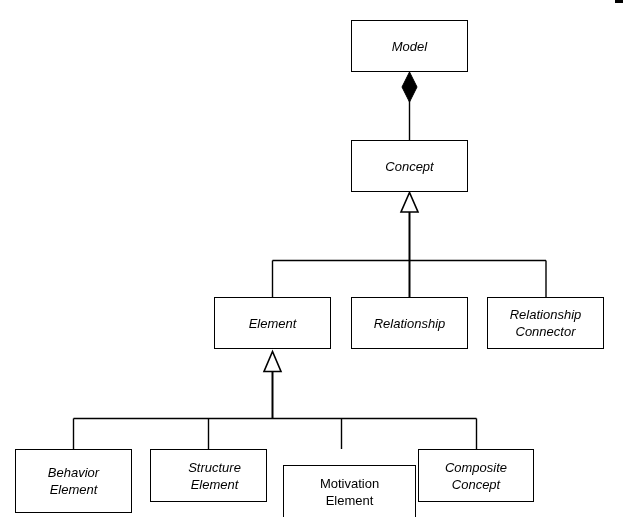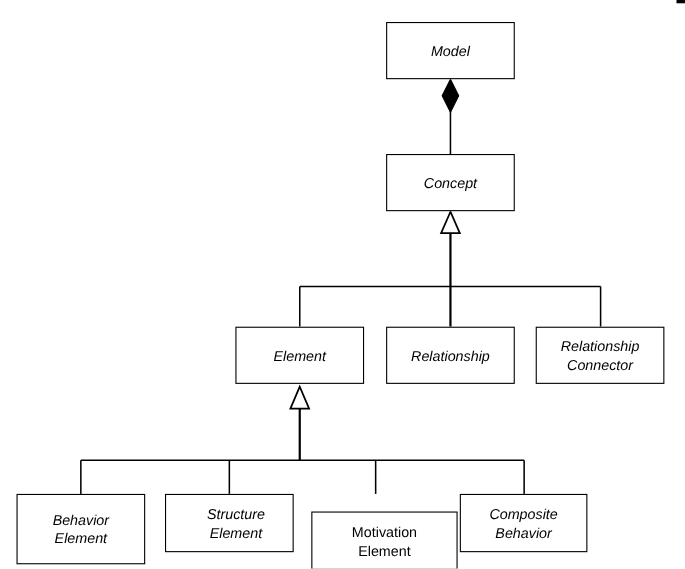--- a/index.html
+++ b/index.html
@@ -78,16 +78,16 @@
   <div class="node" style="left:15px;  top:449px; width:117px; height:64px;">Behavior
 Element</div>
 
   <div class="node" style="left:150px; top:449px; width:117px; height:53px;padding-left:12px;">Structure
 Element</div>
 
   <div class="node upright" style="left:283px; top:465px; width:133px; height:53px;">Motivation
 Element</div>
 
   <div class="node" style="left:418px; top:449px; width:116px; height:53px;">Composite
-Behavior</div>
+Concept</div>
 
   <div class="corner-mark"></div>
 </div>
 
 </body></html>

